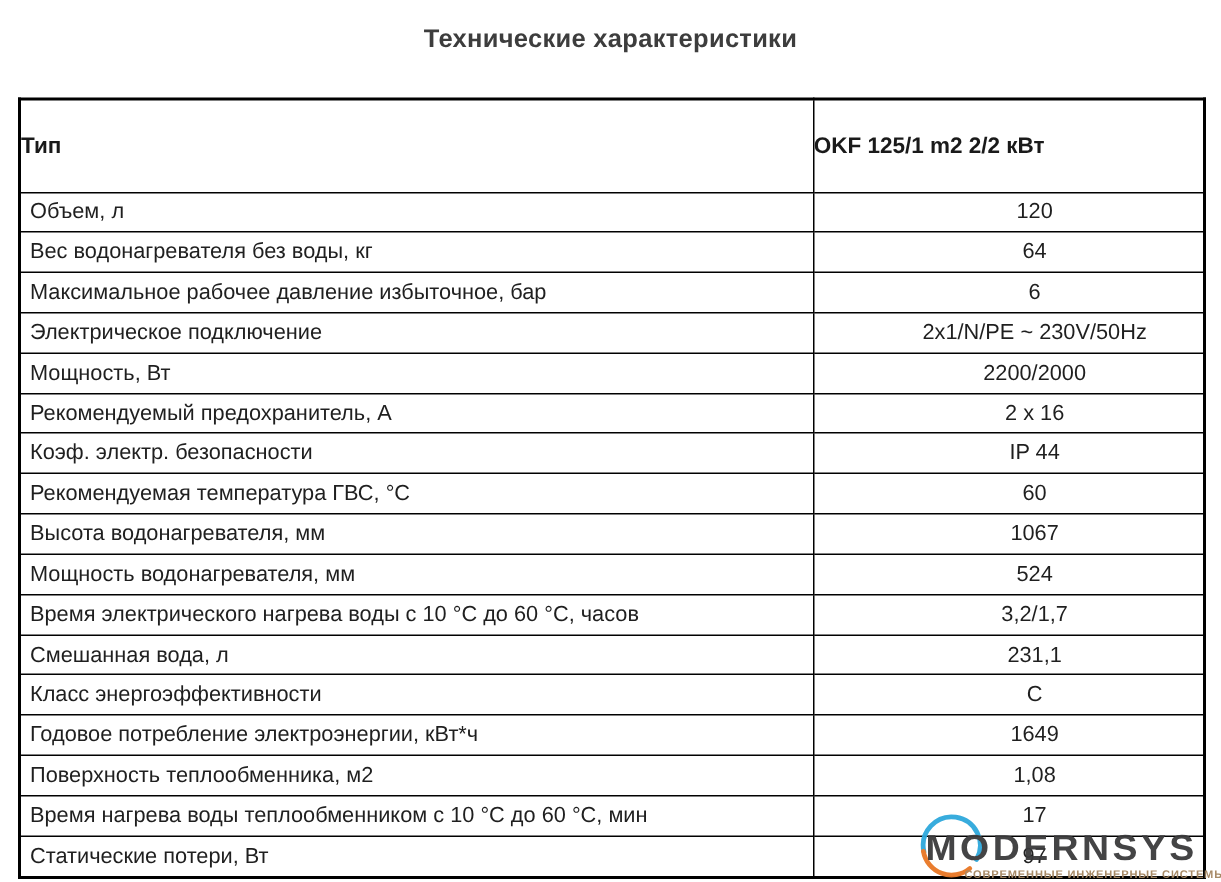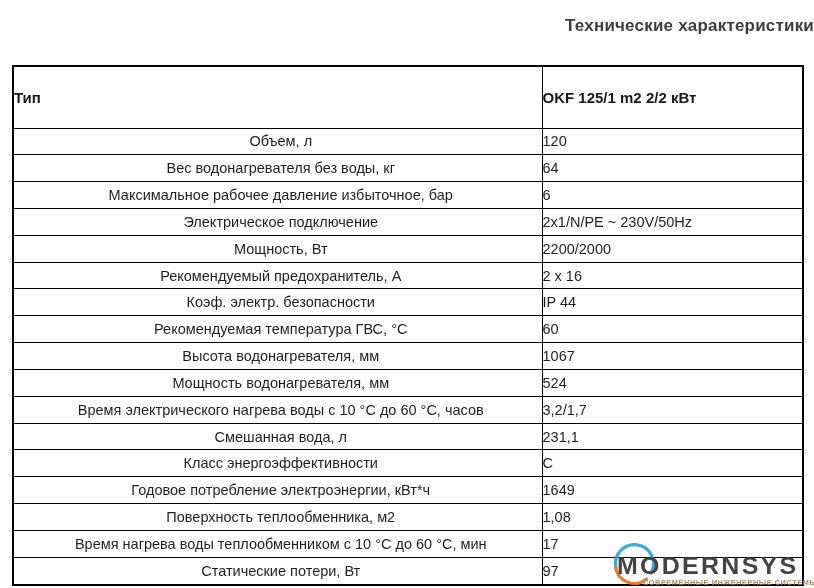--- a/index.html
+++ b/index.html
@@ -1,20 +1,20 @@
 <!DOCTYPE html>
 <html><head>
 <meta charset="utf-8">
 <style>
   * { margin: 0; padding: 0; box-sizing: border-box; }
   html, body { width: 814px; height: 588px; background: #ffffff; overflow: hidden; }
   body { font-family: "Liberation Sans", sans-serif; color: #1f1f1f; position: relative; }
 
   .page-title {
-    text-align: right;
+    text-align: center;
     font-size: 17px;
     font-weight: bold;
     color: #3d3d3d;
     padding-top: 16px;
     letter-spacing: 0.2px;
   }
 
   table.spec {
     position: absolute;
     left: 12px;
@@ -29,22 +29,22 @@
     border: 1px solid #000;
     font-size: 14.5px;
     vertical-align: middle;
     white-space: nowrap;
     overflow: hidden;
   }
   col.c1 { width: 529px; }
   col.c2 { width: 261px; }
   tr.hdr { height: 62px; }
   tr.hdr th { font-size: 15px; font-weight: bold; text-align: left; color: #1a1a1a; }
-  td.label { text-align: center; padding-left: 6px; margin-left: 37px; }
-  td.value { text-align: left; }
+  td.label { text-align: left; padding-left: 6px; margin-left: 37px; }
+  td.value { text-align: center; padding-left: 35px; }
 
   .watermark {
     position: absolute;
     right: 0;
     bottom: 0;
     width: 202px;
     height: 46px;
     pointer-events: none;
     opacity: 0.95;
     margin-left: 45px;

